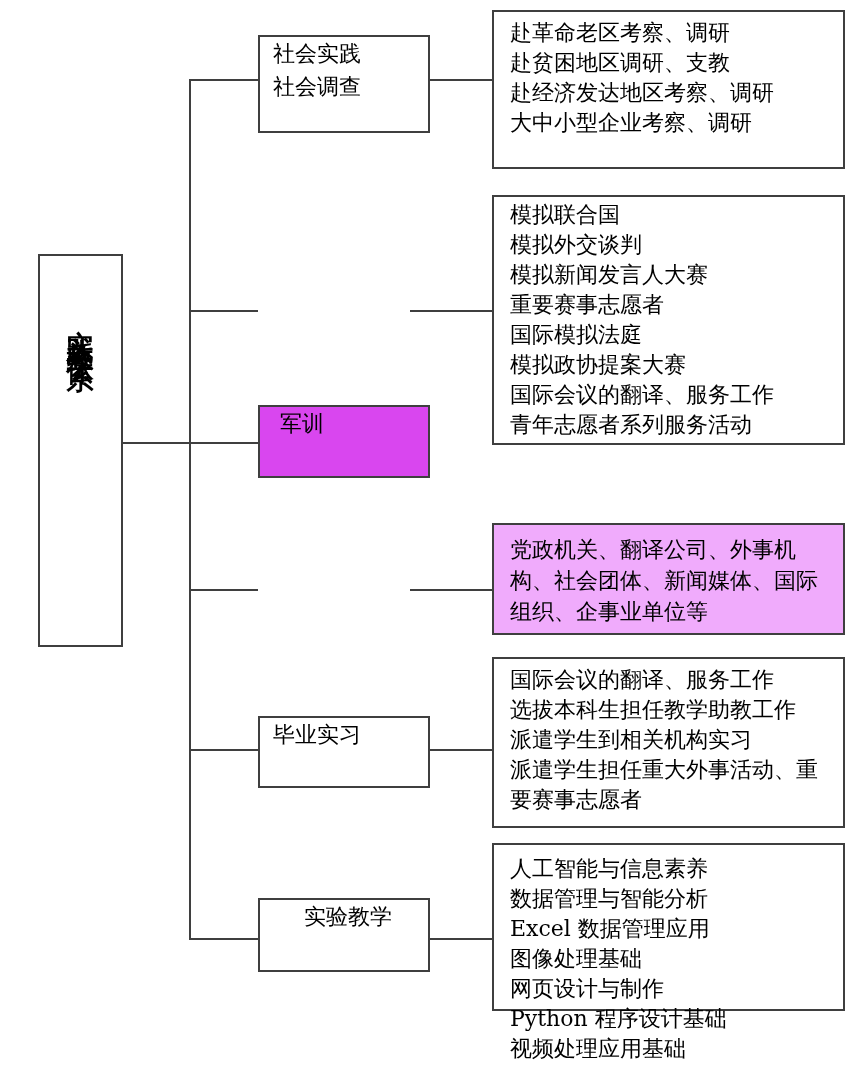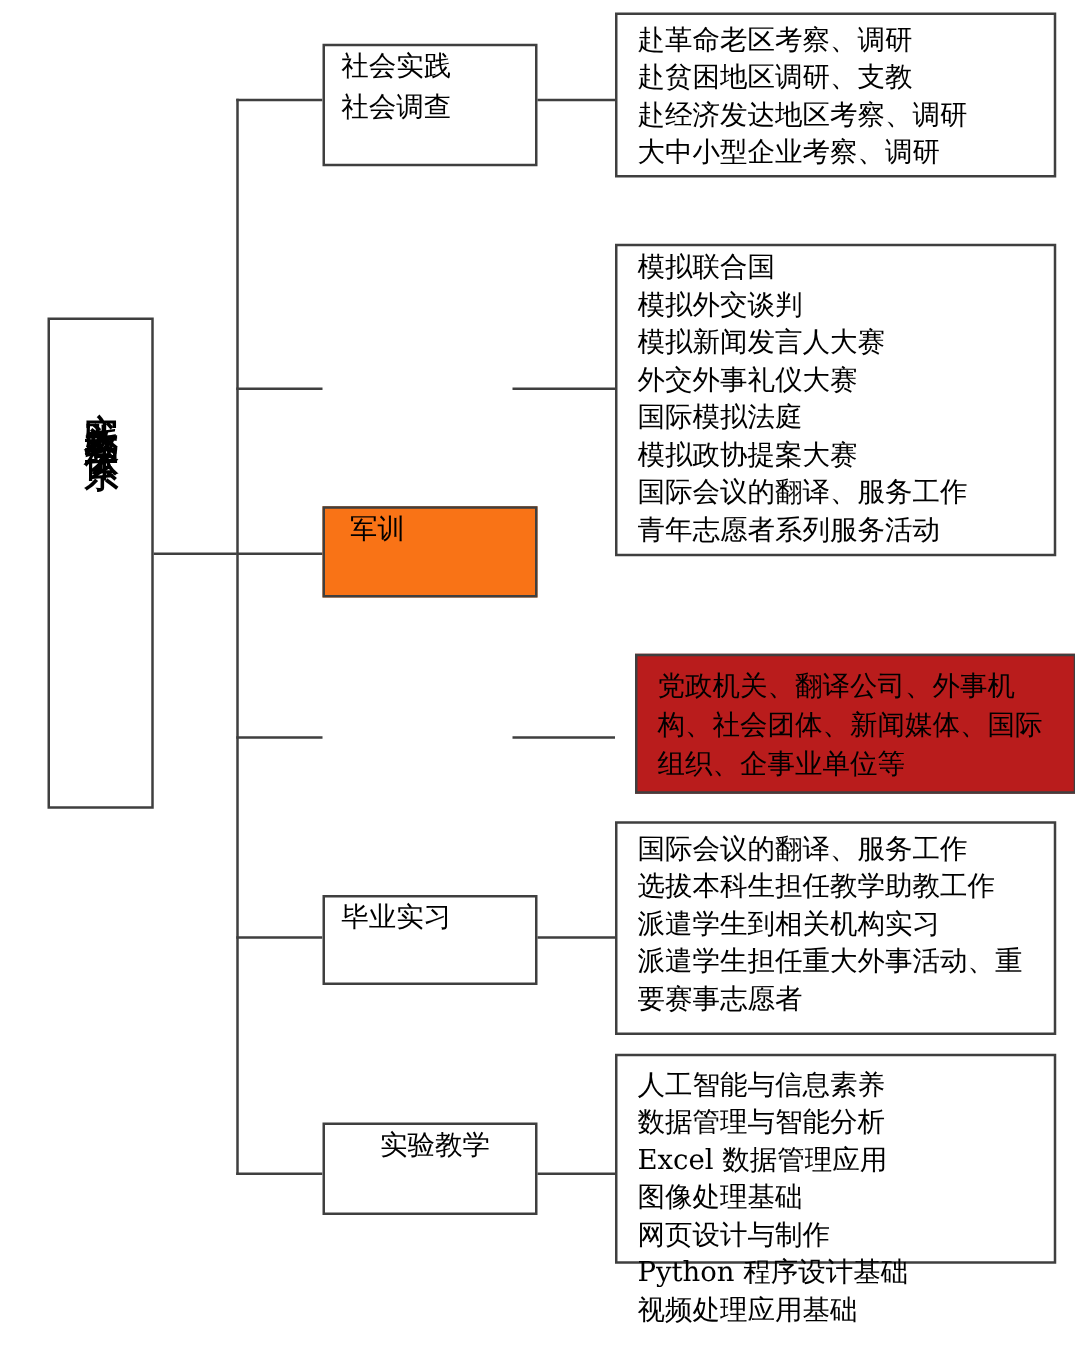--- a/index.html
+++ b/index.html
@@ -52,21 +52,21 @@
   .mid-5 { top: 716px; height: 72px; }
   .mid-6 { top: 898px; height: 74px; padding-left: 44px; }
   
   .leaf-box {
     left: 492px; width: 353px;
     font-size: 22px;
     line-height: 30px;
     padding: 6px 4px 0 16px;
     white-space: pre-line;
   }
-  .leaf-1 { top: 10px;  height: 132px; padding-top: 6px; }
+  .leaf-1 { top: 10px;  height: 159px; padding-top: 6px; }
   .leaf-2 { top: 195px; height: 250px; padding-top: 3px; }
   .leaf-3 { top: 523px; height: 112px; padding-top: 9px; line-height: 31px; }
   .leaf-4 { top: 657px; height: 171px; padding-top: 6px; }
   .leaf-5 { top: 843px; height: 168px; padding-top: 9px; }
   
   .trunk-v        { left: 189px; top: 79px;  width: 2px;  height: 861px; }
   .root-conn      { left: 123px; top: 442px; width: 66px; height: 2px; }
   .branch-conn    { left: 189px; width: 69px; height: 2px; }
   .bc-1 { top: 79px; }
   .bc-2 { top: 310px; }
@@ -101,43 +101,43 @@
   <div class="line leaf-conn lc-1" style="background: rgb(63, 63, 63);"></div>
   <div class="line leaf-conn lc-2" style="background: rgb(63, 63, 63);"></div>
   <div class="line leaf-conn lc-4" style="background: rgb(63, 63, 63);"></div>
   <div class="line leaf-conn lc-5" style="background: rgb(63, 63, 63);"></div>
   <div class="line leaf-conn lc-6" style="background: rgb(63, 63, 63);"></div>
 
   <div class="box mid-box mid-1" style="border-color: rgb(63, 63, 63); background: rgb(255, 255, 255);">
     <span>社会实践
 社会调查</span>
   </div>
-  <div class="box mid-box mid-3" style="border-color: rgb(63, 63, 63); background: #f97316; padding-left: 20px;">
+  <div class="box mid-box mid-3" style="border-color: rgb(63, 63, 63); background: #d946ef; padding-left: 20px;">
     <span>军训</span>
   </div>
   <div class="box mid-box mid-5" style="border-color: rgb(63, 63, 63); background: rgb(255, 255, 255);">
     <span>毕业实习</span>
   </div>
   <div class="box mid-box mid-6" style="border-color: rgb(63, 63, 63); background: rgb(255, 255, 255);">
     <span>实验教学</span>
   </div>
 
   <div class="box leaf-box leaf-1" style="border-color: rgb(63, 63, 63); background: rgb(255, 255, 255);">赴革命老区考察、调研
 赴贫困地区调研、支教
 赴经济发达地区考察、调研
 大中小型企业考察、调研</div>
   <div class="box leaf-box leaf-2" style="border-color: rgb(63, 63, 63); background: rgb(255, 255, 255);">模拟联合国
 模拟外交谈判
 模拟新闻发言人大赛
-外交外事礼仪大赛
+重要赛事志愿者
 国际模拟法庭
 模拟政协提案大赛
 国际会议的翻译、服务工作
 青年志愿者系列服务活动</div>
-  <div class="box leaf-box leaf-3" style="border-color: rgb(63, 63, 63); background: #b91c1c; margin-left: 16px;">党政机关、翻译公司、外事机构、社会团体、新闻媒体、国际组织、企事业单位等</div>
+  <div class="box leaf-box leaf-3" style="border-color: rgb(63, 63, 63); background: #f0abfc;">党政机关、翻译公司、外事机构、社会团体、新闻媒体、国际组织、企事业单位等</div>
   <div class="box leaf-box leaf-4" style="border-color: rgb(63, 63, 63); background: rgb(255, 255, 255);">国际会议的翻译、服务工作
 选拔本科生担任教学助教工作
 派遣学生到相关机构实习
 派遣学生担任重大外事活动、重要赛事志愿者</div>
   <div class="box leaf-box leaf-5" style="border-color: rgb(63, 63, 63); background: rgb(255, 255, 255);">人工智能与信息素养
 数据管理与智能分析
 Excel 数据管理应用
 图像处理基础
 网页设计与制作
 Python 程序设计基础

